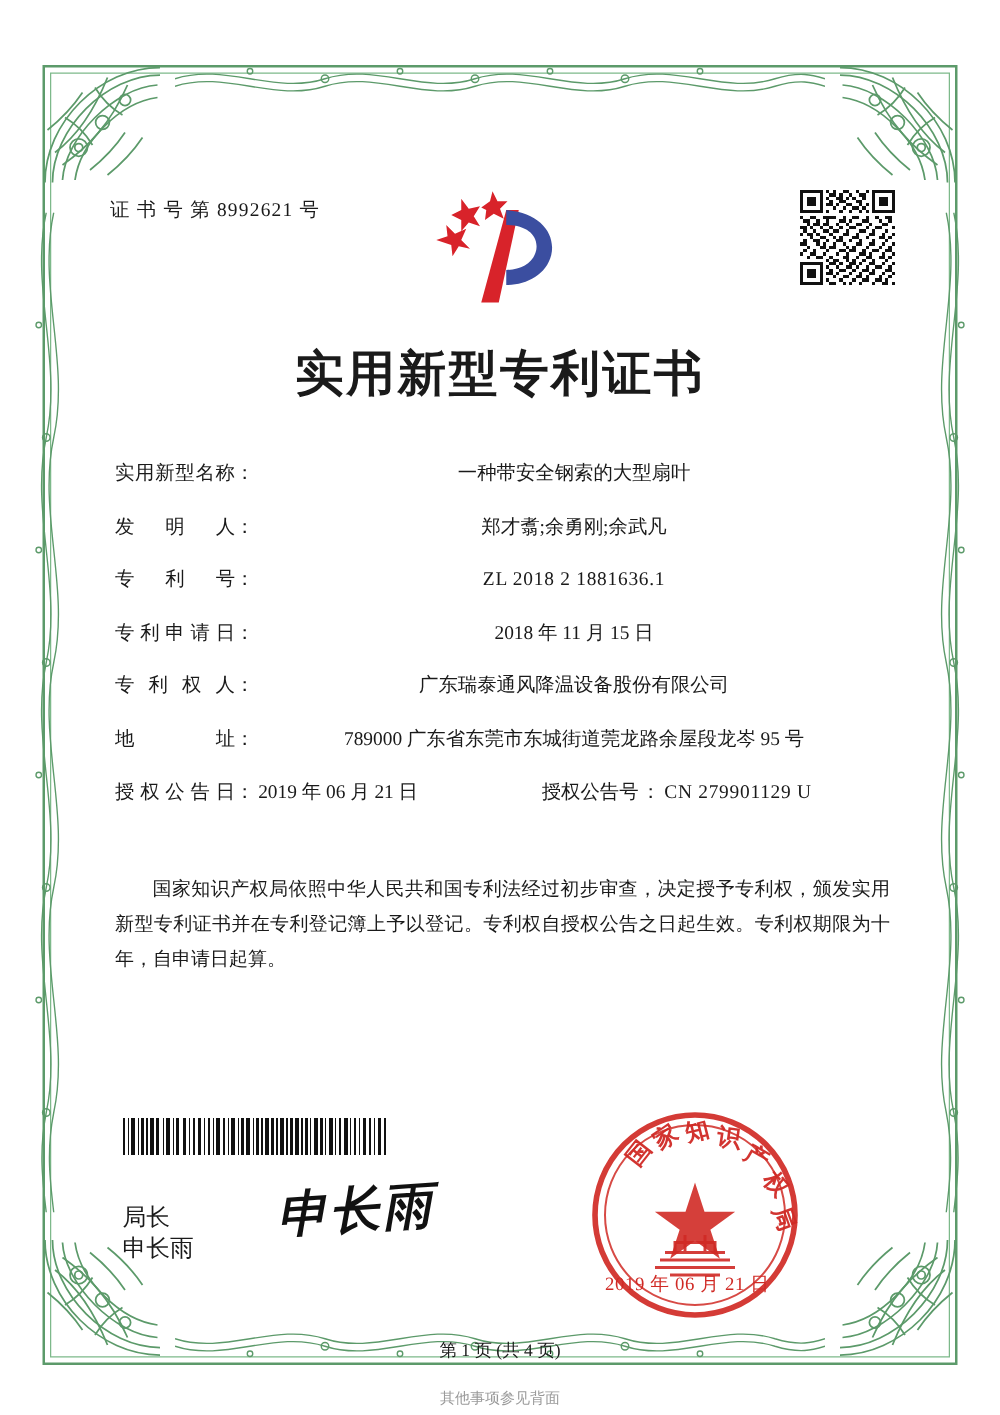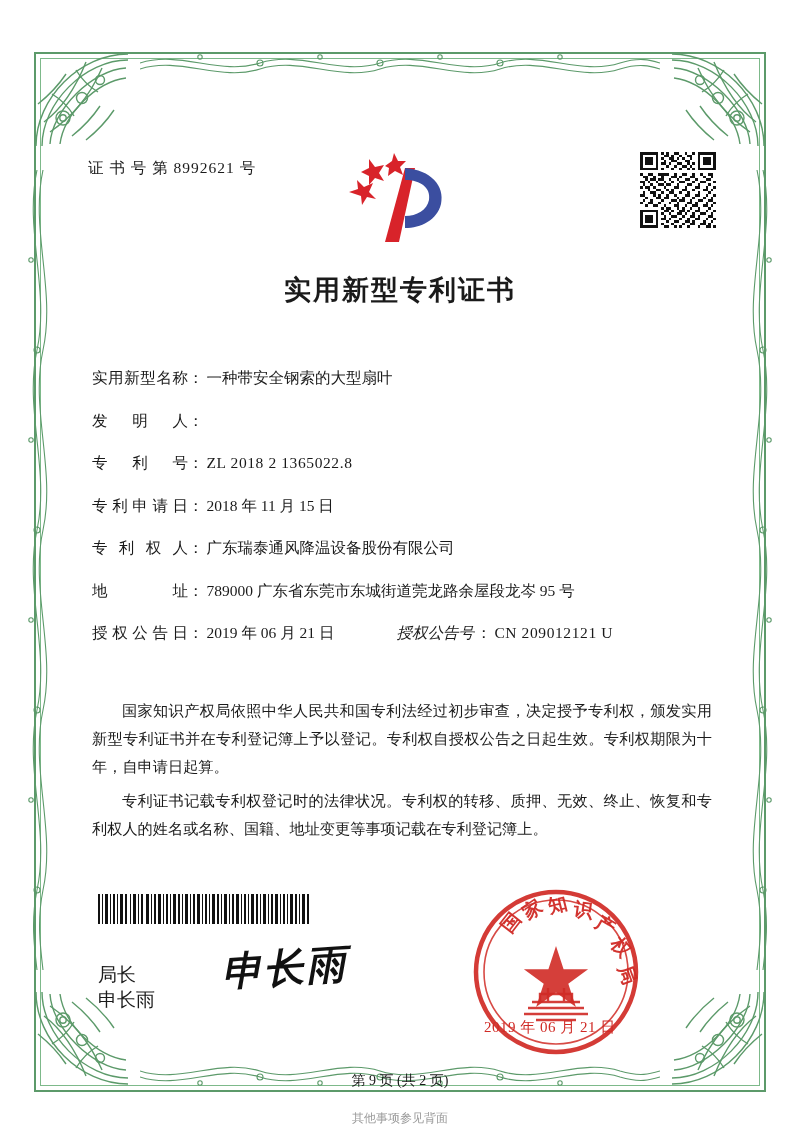--- a/index.html
+++ b/index.html
@@ -84,21 +84,21 @@
     height: 76px;
   }
 
   
   .title {
     position: absolute;
     left: 0;
     top: 272px;
     width: 800px;
     text-align: center;
-    font-size: 27px;
+    font-size: 39px;
     font-weight: bold;
     letter-spacing: 2px;
     font-family: "DejaVu Sans", "Liberation Sans", sans-serif;
   }
 
   
   .fields {
     position: absolute;
     left: 92px;
     top: 368px;
@@ -112,28 +112,27 @@
     white-space: nowrap;
   }
   .flabel {
     width: 96px;
     flex: 0 0 96px;
     display: flex;
     justify-content: space-between;
   }
   .flabel span { display: inline-block; }
   .fcolon { margin-right: 3px; }
-  .fvalue { flex: 1 1 auto; }
+  .fvalue { flex: 1 1 auto; text-align: center; }
   .fvalue.mono { font-family: "Liberation Serif", serif; letter-spacing: 0.6px; }
 
   .frow.two-col .fvalue { flex: 0 0 auto; }
   .pub-no-label {
-    margin-left: 62px;
+    margin-left: 99px;
     margin-right: 2px;
-    font-style: italic;
   }
 
   
   .paras {
     position: absolute;
     left: 92px;
     top: 698px;
     width: 620px;
     font-size: 15.2px;
     line-height: 28px;
@@ -598,30 +597,31 @@
       <div class="fvalue">一种带安全钢索的大型扇叶</div>
     </div>
 
     <div class="frow">
       <div class="flabel">
         <span>发</span>
         <span>明</span>
         <span>人</span>
       </div>
       <div class="fcolon">：</div>
+      <div class="fvalue">郑才翥;余勇刚;余武凡</div>
     </div>
 
     <div class="frow">
       <div class="flabel">
         <span>专</span>
         <span>利</span>
         <span>号</span>
       </div>
       <div class="fcolon">：</div>
-      <div class="fvalue mono">ZL 2018 2 1365022.8</div>
+      <div class="fvalue mono">ZL 2018 2 1881636.1</div>
     </div>
 
     <div class="frow">
       <div class="flabel">
         <span>专</span>
         <span>利</span>
         <span>申</span>
         <span>请</span>
         <span>日</span>
       </div>
@@ -654,28 +654,27 @@
         <span>授</span>
         <span>权</span>
         <span>公</span>
         <span>告</span>
         <span>日</span>
       </div>
       <div class="fcolon">：</div>
       <div class="fvalue">2019 年 06 月 21 日</div>
       <div class="pub-no-label">授权公告号</div>
       <div class="fcolon">：</div>
-      <div class="fvalue mono">CN 209012121 U</div>
+      <div class="fvalue mono">CN 279901129 U</div>
     </div>
 
   </div>
 
   <div class="paras">
     <p>国家知识产权局依照中华人民共和国专利法经过初步审查，决定授予专利权，颁发实用新型专利证书并在专利登记簿上予以登记。专利权自授权公告之日起生效。专利权期限为十年，自申请日起算。</p>
-    <p>专利证书记载专利权登记时的法律状况。专利权的转移、质押、无效、终止、恢复和专利权人的姓名或名称、国籍、地址变更等事项记载在专利登记簿上。</p>
   </div>
 
   <svg class="barcode" viewBox="0 0 212 30" shape-rendering="crispEdges">
     <g fill="#111">
       <rect x="0" y="0" width="2" height="30"></rect>
         <rect x="4" y="0" width="1" height="30"></rect>
       <rect x="7" y="0" width="3" height="30"></rect>
         <rect x="12" y="0" width="1" height="30"></rect>
       <rect x="15" y="0" width="2" height="30"></rect>
         <rect x="19" y="0" width="1" height="30"></rect>
@@ -761,16 +760,16 @@
       <path d="M58 122 h56"></path>
       <path d="M62 116 h48"></path>
       <path d="M70 116 v-8 h32 v8"></path>
       <path d="M78 116 v-14"></path>
       <path d="M94 116 v-14"></path>
       <path d="M66 134 h40"></path>
     </g>
   </svg>
   <div class="seal-date">2019 年 06 月 21 日</div>
 
-  <div class="page-no">第 9 页 (共 2 页)</div>
+  <div class="page-no">第 1 页 (共 4 页)</div>
   <div class="bottom-note">其他事项参见背面</div>
 
 </div>
 
 </body></html>

